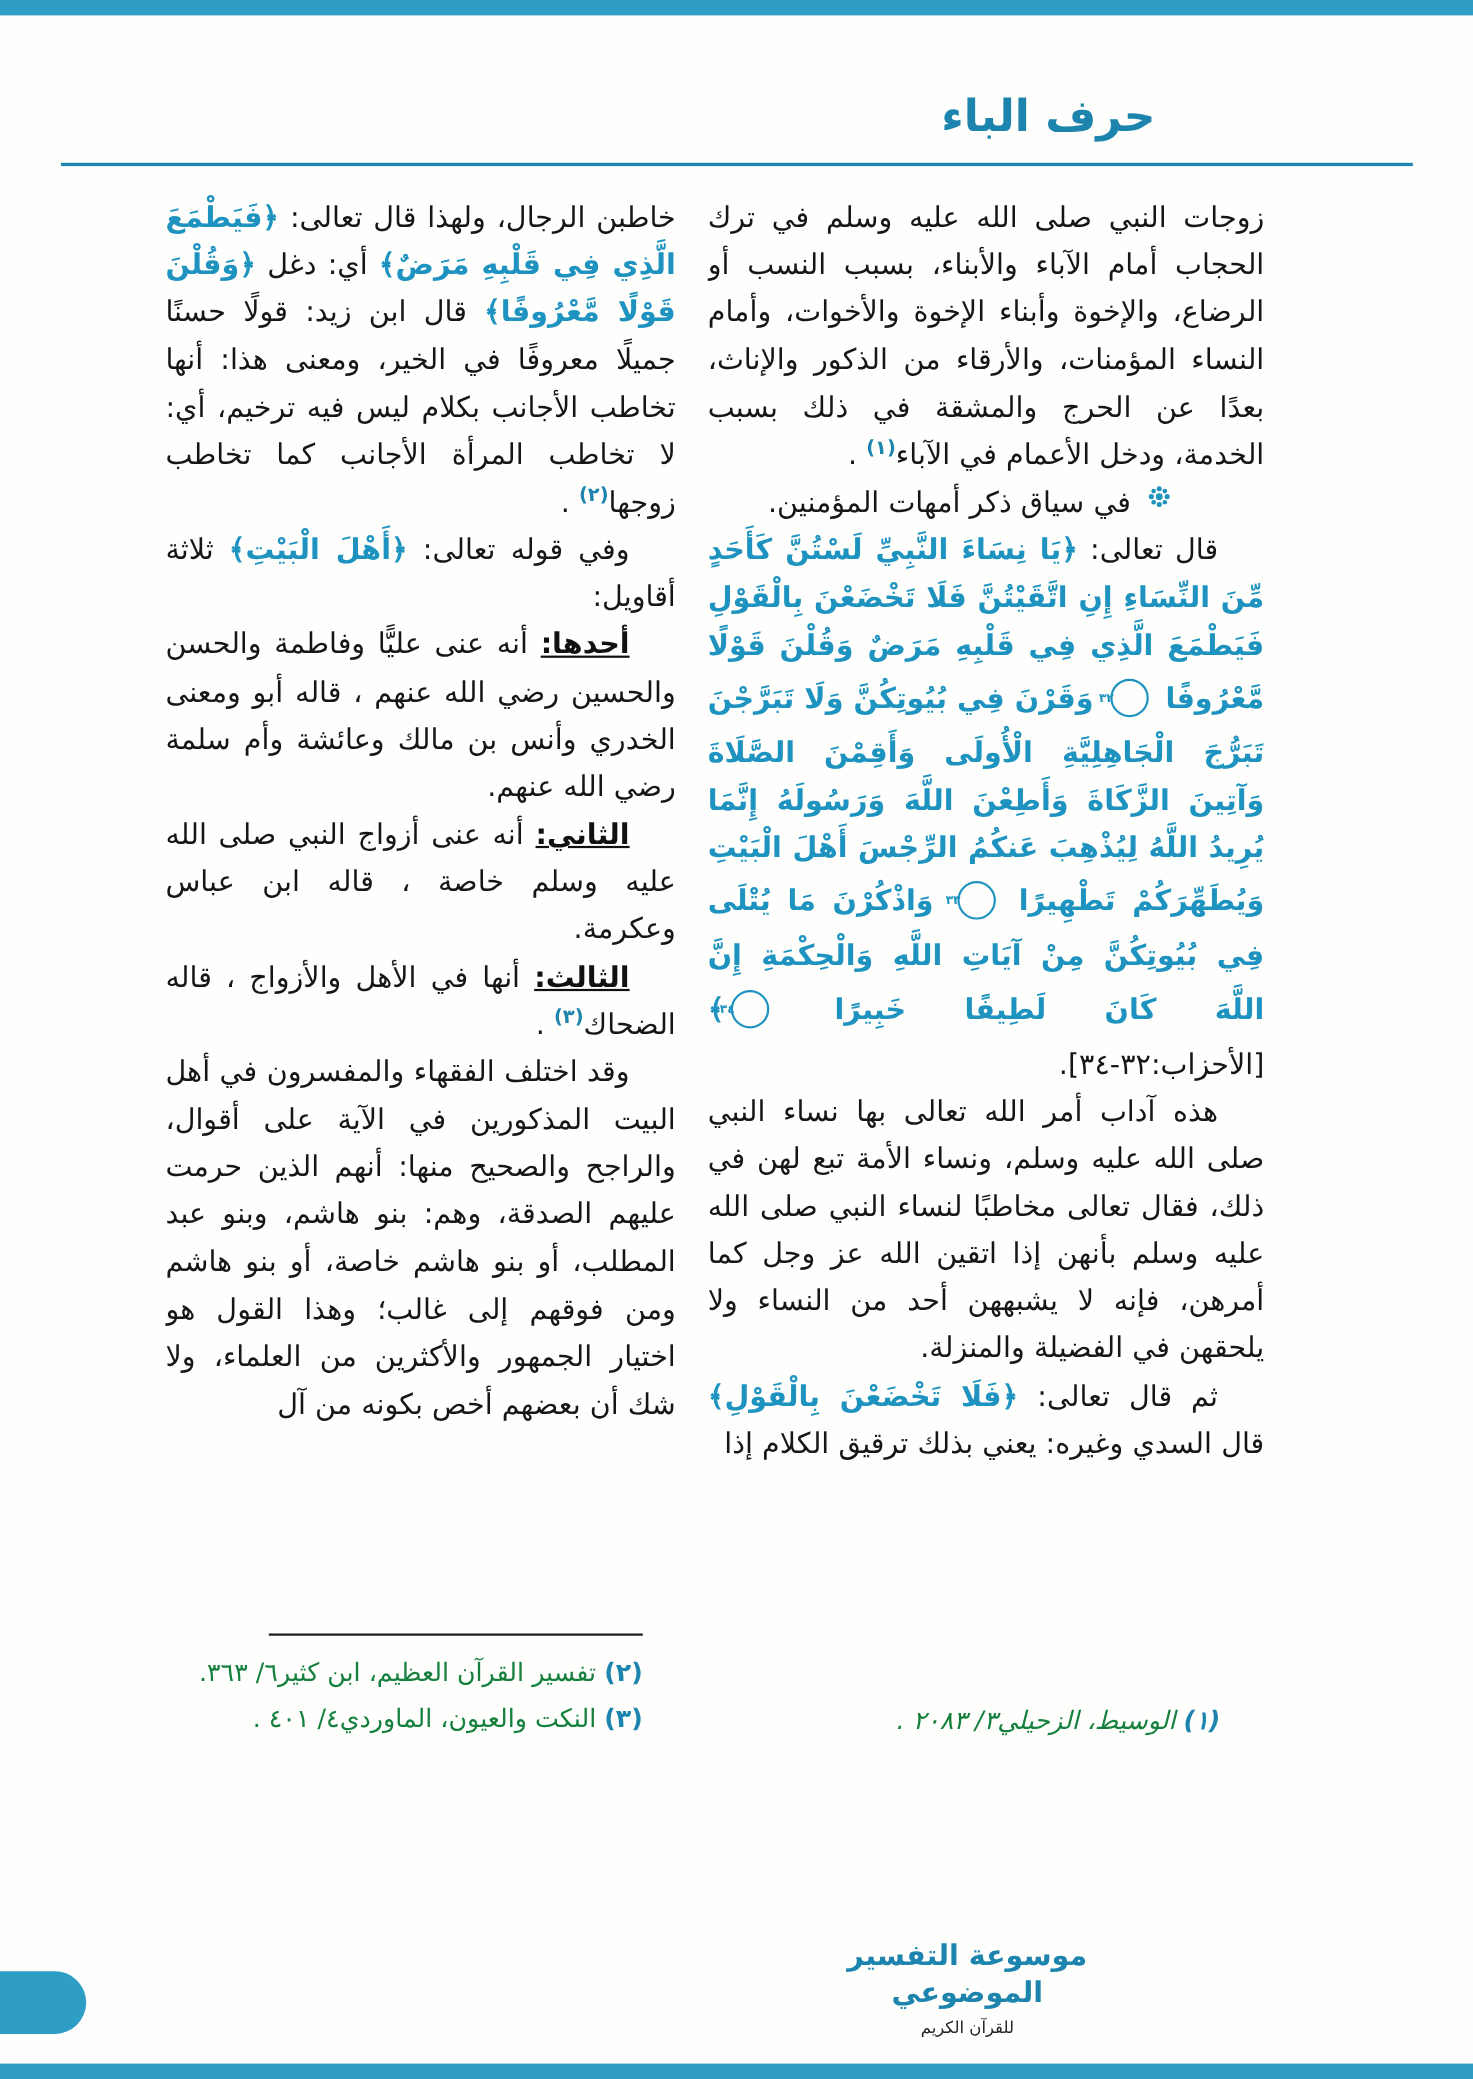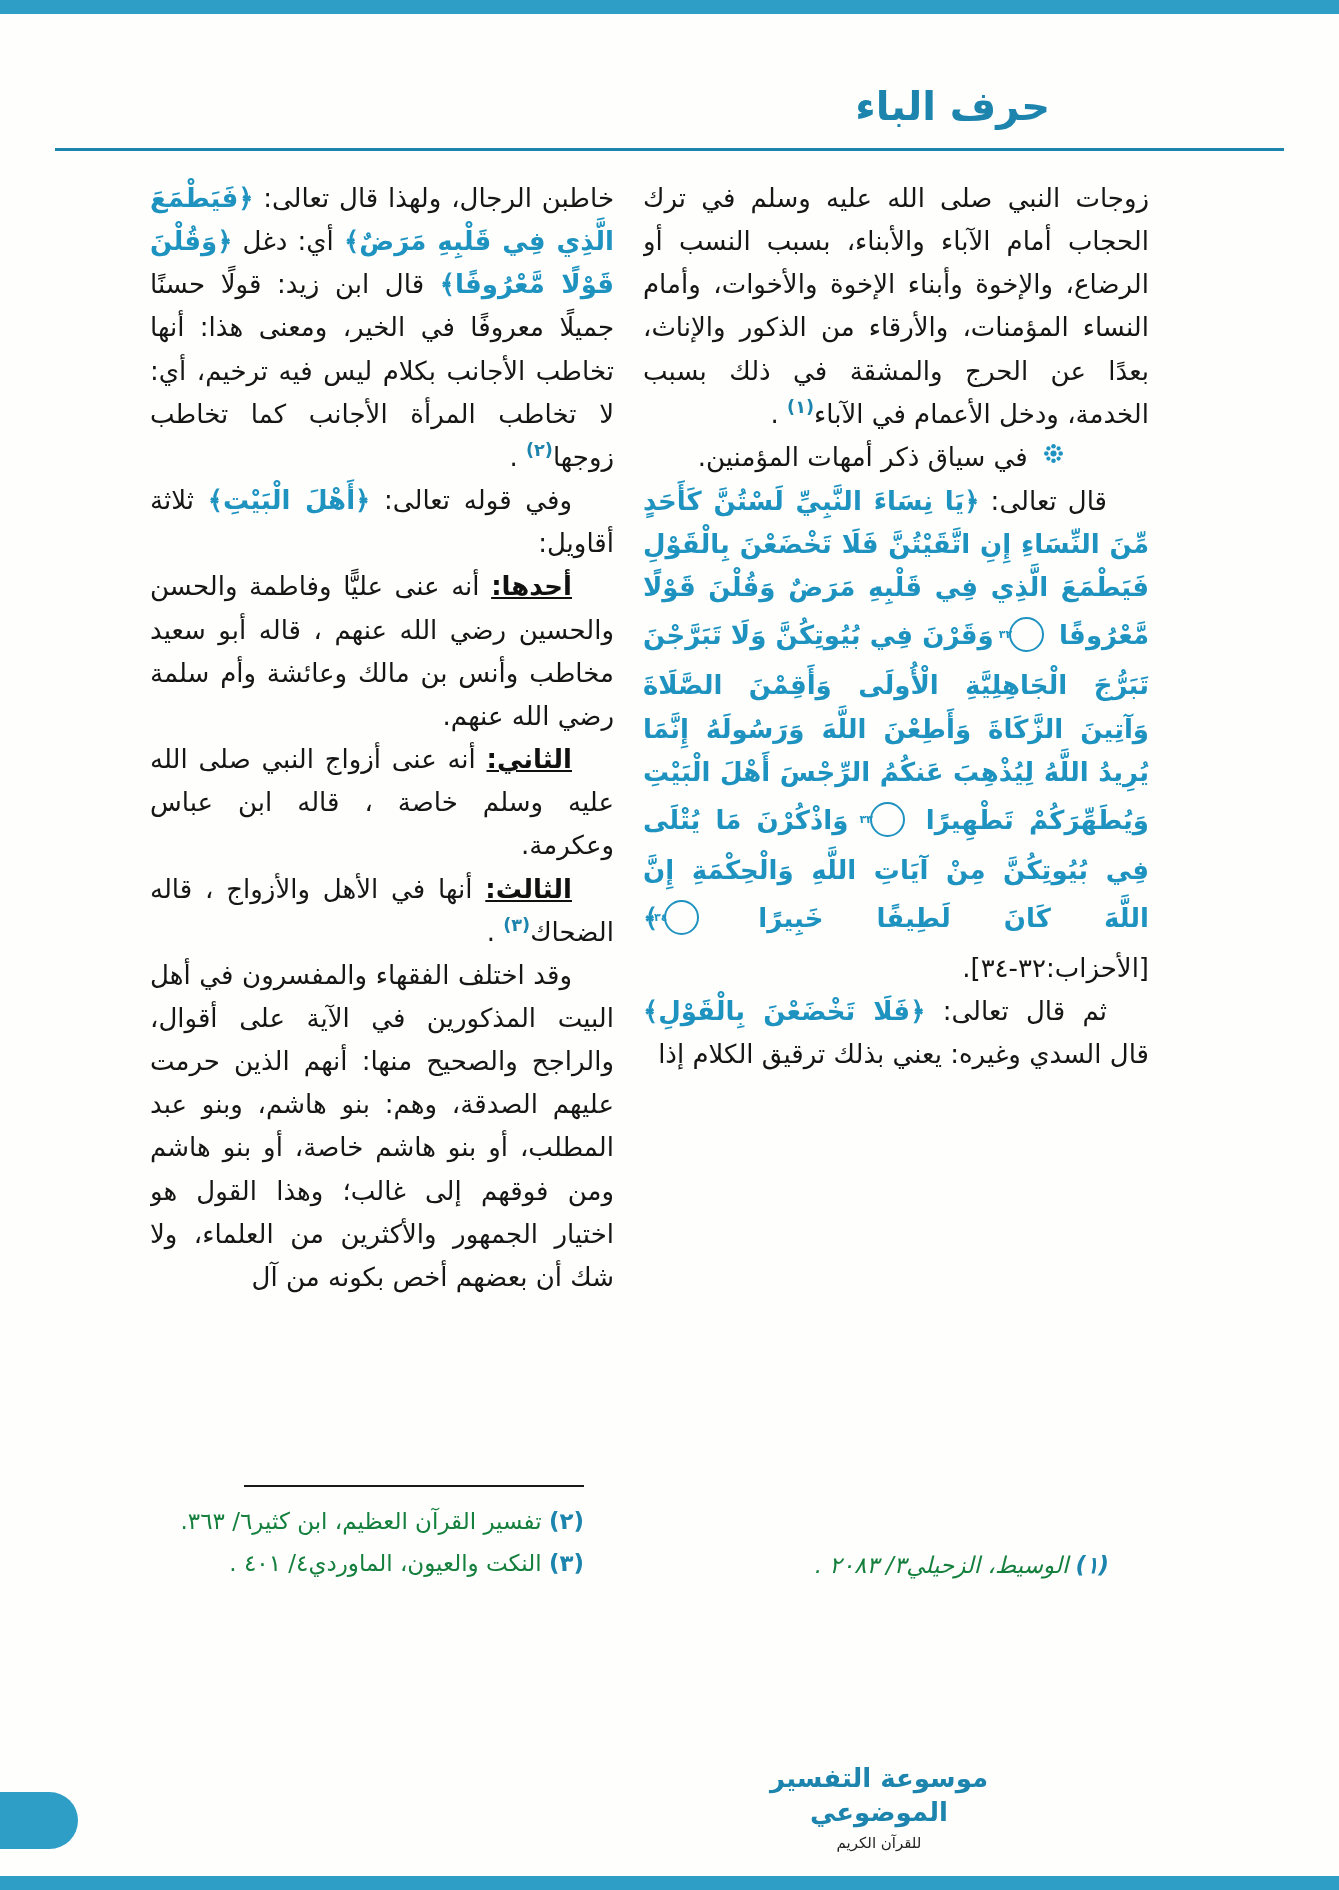--- a/index.html
+++ b/index.html
@@ -178,34 +178,35 @@
                   <circle cx="12" cy="19.5" r="2.4"></circle>
                   <circle cx="4.5" cy="12" r="2.4"></circle>
                   <circle cx="19.5" cy="12" r="2.4"></circle>
                   <circle cx="6.7" cy="6.7" r="2.2"></circle>
                   <circle cx="17.3" cy="6.7" r="2.2"></circle>
                   <circle cx="6.7" cy="17.3" r="2.2"></circle>
                   <circle cx="17.3" cy="17.3" r="2.2"></circle>
                 </g>
               </svg></span><span class="s-n"> في سياق ذكر أمهات المؤمنين.</span></p>
           <p class="para indent"><span class="s-n">قال تعالى: </span><span class="s-q">﴿يَا نِسَاءَ النَّبِيِّ لَسْتُنَّ كَأَحَدٍ مِّنَ النِّسَاءِ إِنِ اتَّقَيْتُنَّ فَلَا تَخْضَعْنَ بِالْقَوْلِ فَيَطْمَعَ الَّذِي فِي قَلْبِهِ مَرَضٌ وَقُلْنَ قَوْلًا مَّعْرُوفًا </span><span class="s-a">٣٢</span><span class="s-q"> وَقَرْنَ فِي بُيُوتِكُنَّ وَلَا تَبَرَّجْنَ تَبَرُّجَ الْجَاهِلِيَّةِ الْأُولَى وَأَقِمْنَ الصَّلَاةَ وَآتِينَ الزَّكَاةَ وَأَطِعْنَ اللَّهَ وَرَسُولَهُ إِنَّمَا يُرِيدُ اللَّهُ لِيُذْهِبَ عَنكُمُ الرِّجْسَ أَهْلَ الْبَيْتِ وَيُطَهِّرَكُمْ تَطْهِيرًا </span><span class="s-a">٣٣</span><span class="s-q"> وَاذْكُرْنَ مَا يُتْلَى فِي بُيُوتِكُنَّ مِنْ آيَاتِ اللَّهِ وَالْحِكْمَةِ إِنَّ اللَّهَ كَانَ لَطِيفًا خَبِيرًا </span><span class="s-a">٣٤</span><span class="s-q">﴾</span><span class="s-n"> [الأحزاب:٣٢-٣٤].</span></p>
+          <p class="para indent"><span class="s-n">هذه آداب أمر الله تعالى بها نساء النبي صلى الله عليه وسلم، ونساء الأمة تبع لهن في ذلك، فقال تعالى مخاطبًا لنساء النبي صلى الله عليه وسلم بأنهن إذا اتقين الله عز وجل كما أمرهن، فإنه لا يشبههن أحد من النساء ولا يلحقهن في الفضيلة والمنزلة.</span></p>
           <p class="para indent"><span class="s-n">ثم قال تعالى: </span><span class="s-q">﴿فَلَا تَخْضَعْنَ بِالْقَوْلِ﴾</span><span class="s-n"> قال السدي وغيره: يعني بذلك ترقيق الكلام إذا</span></p>
         </div>
       <div class="footnotes fn-right">
         <div class="fn-list">
             <div class="footnote"><span class="fn-num">(١)</span><span class="fn-text"> الوسيط، الزحيلي٣/ ٢٠٨٣ .</span></div>
           </div>
       </div>
     </section>
 
     <section class="col col-left">
       <div class="col-body">
           <p class="para"><span class="s-n">خاطبن الرجال، ولهذا قال تعالى: </span><span class="s-q">﴿فَيَطْمَعَ الَّذِي فِي قَلْبِهِ مَرَضٌ﴾</span><span class="s-n"> أي: دغل </span><span class="s-q">﴿وَقُلْنَ قَوْلًا مَّعْرُوفًا﴾</span><span class="s-n"> قال ابن زيد: قولًا حسنًا جميلًا معروفًا في الخير، ومعنى هذا: أنها تخاطب الأجانب بكلام ليس فيه ترخيم، أي: لا تخاطب المرأة الأجانب كما تخاطب زوجها</span><span class="s-f">(٢)</span><span class="s-n"> .</span></p>
           <p class="para indent"><span class="s-n">وفي قوله تعالى: </span><span class="s-q">﴿أَهْلَ الْبَيْتِ﴾</span><span class="s-n"> ثلاثة أقاويل:</span></p>
-          <p class="para indent"><span class="s-b">أحدها:</span><span class="s-n"> أنه عنى عليًّا وفاطمة والحسن والحسين رضي الله عنهم ، قاله أبو سعيد مخاطب وأنس بن مالك وعائشة وأم سلمة رضي الله عنهم.</span></p>
+          <p class="para indent"><span class="s-b">أحدها:</span><span class="s-n"> أنه عنى عليًّا وفاطمة والحسن والحسين رضي الله عنهم ، قاله أبو ومعنى الخدري وأنس بن مالك وعائشة وأم سلمة رضي الله عنهم.</span></p>
           <p class="para indent"><span class="s-b">الثاني:</span><span class="s-n"> أنه عنى أزواج النبي صلى الله عليه وسلم خاصة ، قاله ابن عباس وعكرمة.</span></p>
           <p class="para indent"><span class="s-b">الثالث:</span><span class="s-n"> أنها في الأهل والأزواج ، قاله الضحاك</span><span class="s-f">(٣)</span><span class="s-n"> .</span></p>
           <p class="para indent"><span class="s-n">وقد اختلف الفقهاء والمفسرون في أهل البيت المذكورين في الآية على أقوال، والراجح والصحيح منها: أنهم الذين حرمت عليهم الصدقة، وهم: بنو هاشم، وبنو عبد المطلب، أو بنو هاشم خاصة، أو بنو هاشم ومن فوقهم إلى غالب؛ وهذا القول هو اختيار الجمهور والأكثرين من العلماء، ولا شك أن بعضهم أخص بكونه من آل</span></p>
         </div>
       <div class="footnotes fn-left">
         <div class="fn-rule"></div>
         <div class="fn-list">
             <div class="footnote"><span class="fn-num">(٢)</span><span class="fn-text"> تفسير القرآن العظيم، ابن كثير٦/ ٣٦٣.</span></div>
             <div class="footnote"><span class="fn-num">(٣)</span><span class="fn-text"> النكت والعيون، الماوردي٤/ ٤٠١ .</span></div>
           </div>

